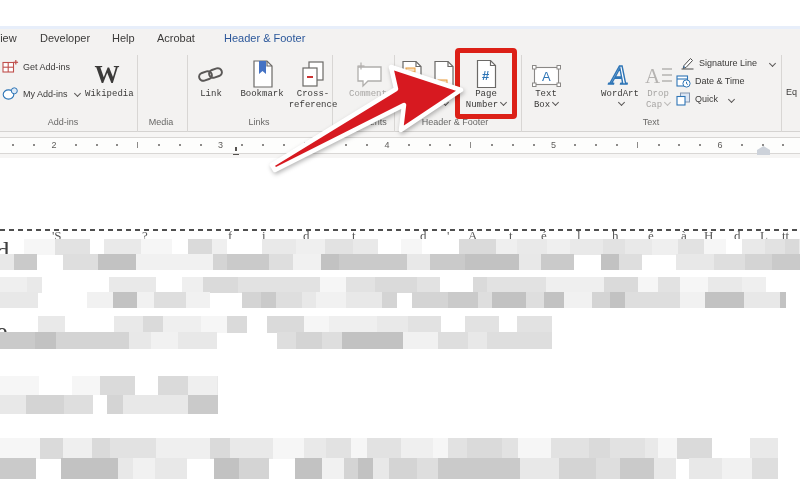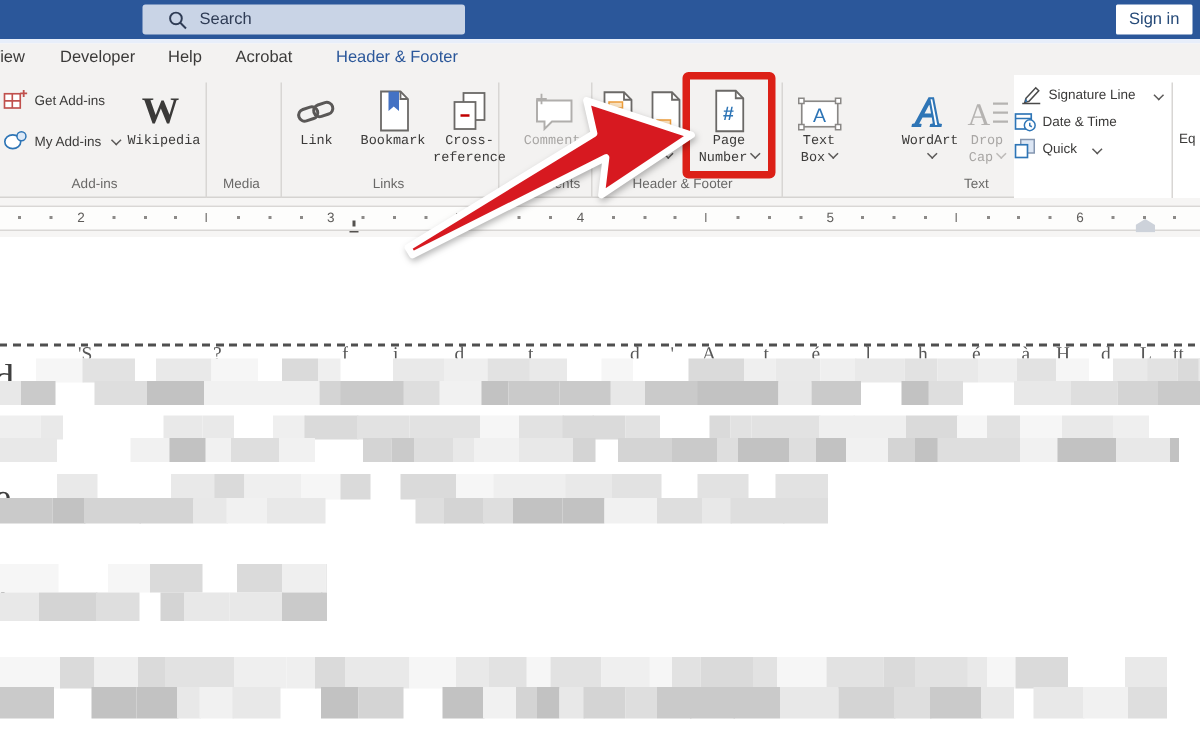--- a/index.html
+++ b/index.html
@@ -11,21 +11,21 @@
   #searchbox{position:absolute;left:95px;top:3px;width:215px;height:20px;background:#c9d4e6;
              border-radius:2px;display:flex;align-items:center;gap:8px;padding-left:17px;box-sizing:border-box;}
   #searchbox .stext{font-size:11px;color:#2f3c55;}
   #signin{position:absolute;left:744px;top:3px;width:51px;height:20px;background:#fff;border-radius:1px;
           display:flex;align-items:center;justify-content:center;font-size:11px;color:#264a78;}
   
   #tabrow{position:absolute;left:0;top:29px;width:800px;height:21px;background:#f3f2f1;}
   .tab{position:absolute;top:3px;font-size:11px;color:#3b3a39;white-space:nowrap;}
   .tab.ctx{color:#2b579a;}
   
-  #ribbon{position:absolute;left:0;top:50px;width:676px;height:82px;background:#f3f2f1;border-bottom:1px solid #d5d3d1;box-sizing:border-box;}
+  #ribbon{position:absolute;left:0;top:50px;width:800px;height:82px;background:#f3f2f1;border-bottom:1px solid #d5d3d1;box-sizing:border-box;}
   .sep{position:absolute;top:5px;width:1px;height:104px;background:#d8d6d4;}
   .grouplabel{position:absolute;top:67px;transform:translateX(-50%);font-size:9px;color:#696867;white-space:nowrap;}
   .bigbtn{position:absolute;top:3px;height:62px;text-align:center;}
   .bigbtn .ico{height:36px;display:flex;align-items:flex-end;justify-content:center;}
   .l1,.l2{font-size:9px;line-height:11px;color:#3b3a39;white-space:nowrap;font-family:Liberation Mono, monospace;}
   .smallrow{position:absolute;display:flex;align-items:center;gap:4px;font-size:9px;color:#3b3a39;white-space:nowrap;}
   .dis, .dis .l1, .dis .l2{color:#a8a6a4;}
   .chev{display:inline-block;width:4px;height:4px;border-right:1px solid #5a5857;border-bottom:1px solid #5a5857;
         transform:rotate(45deg);margin-left:3px;vertical-align:2px;}
   .dis .chev{border-color:#bcbab8;}
@@ -54,30 +54,20 @@
            border-radius:4px;box-sizing:border-box;z-index:55;}
   #arrowsvg{position:absolute;left:0;top:0;z-index:60;pointer-events:none;
             filter:drop-shadow(1px 2px 2px rgba(0,0,0,.28));}
   svg{display:block;}
 </style>
 </head>
 <body>
 
 <div id="stage">
 
-  <div id="titlebar">
-    <div id="searchbox">
-      <svg width="13" height="13" viewBox="0 0 13 13">
-        <circle cx="5.3" cy="5.3" r="3.9" fill="none" stroke="#2f3c55" stroke-width="1.3"></circle>
-        <line x1="8.2" y1="8.2" x2="12" y2="12" stroke="#2f3c55" stroke-width="1.3"></line>
-      </svg>
-      <span class="stext">Search</span>
-    </div>
-    <div id="signin">Sign in</div>
-  </div>
   <div id="titlebar-underline"></div>
 
   <div id="tabrow">
     <span class="tab" style="left:-7px">View</span>
     <span class="tab" style="left:40px">Developer</span>
     <span class="tab" style="left:112px">Help</span>
     <span class="tab" style="left:157px">Acrobat</span>
     <span class="tab ctx" style="left:224px">Header &amp; Footer</span>
   </div>
 

